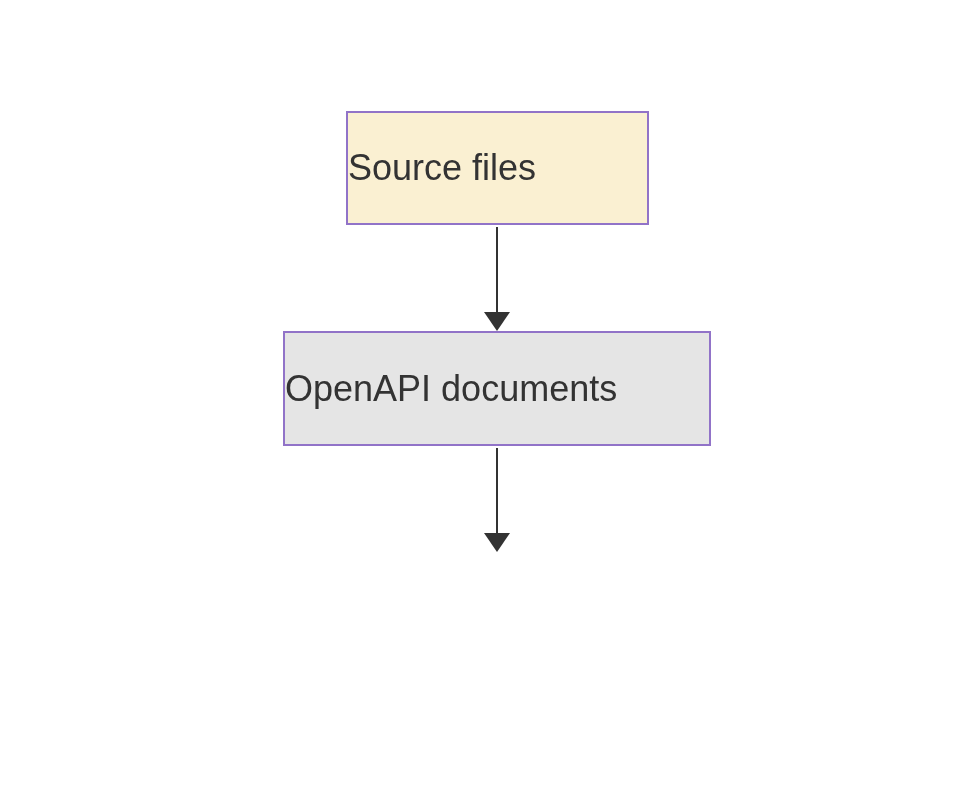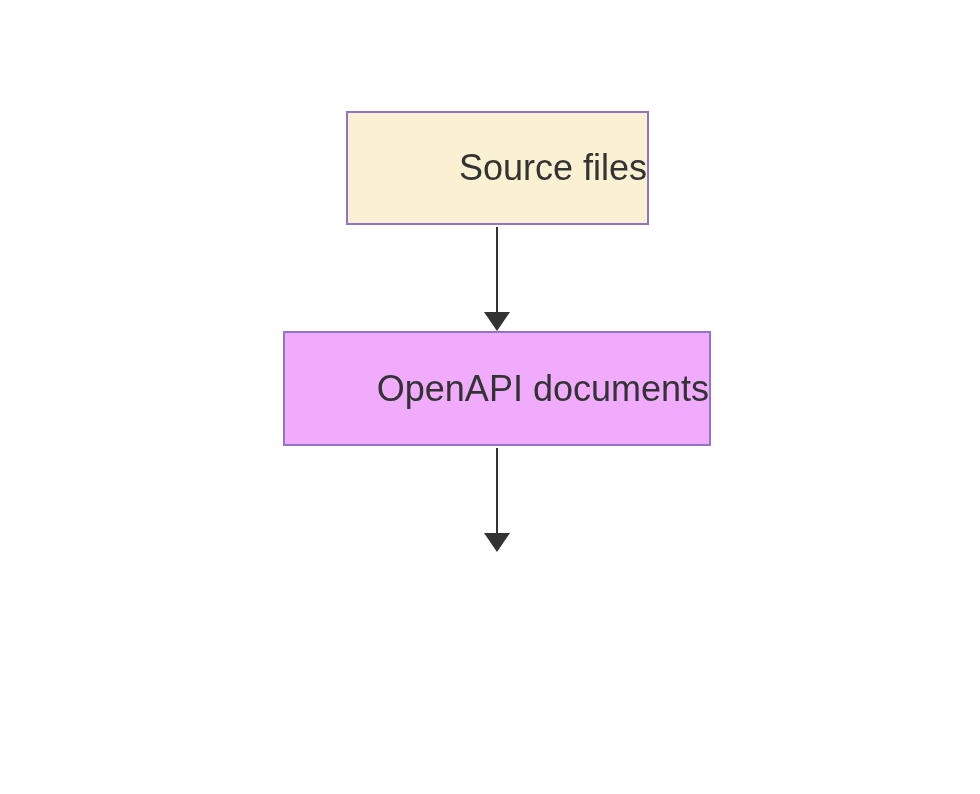--- a/index.html
+++ b/index.html
@@ -14,21 +14,21 @@
     background: #ffffff;
     overflow: hidden;
     font-family: "Liberation Sans", "DejaVu Sans", sans-serif;
   }
   .node {
     position: absolute;
     box-sizing: border-box;
     border: 2.5px solid #9173c8;
     display: flex;
     align-items: center;
-    justify-content: flex-end;
+    justify-content: flex-start;
     font-size: 36px;
     line-height: 1.1;
     color: #333333;
     white-space: nowrap;
   }
   .node-source    { left: 346px; top: 111px; width: 303px; height: 114px; }
   .node-openapi   { left: 283px; top: 331px; width: 428px; height: 115px; }
   .node-published { left: 240px; top: 552px; width: 511px; height: 114px; }
 
   .edge-line {
@@ -57,21 +57,21 @@
 
 <div class="canvas">
 
   <div class="node node-source" style="background-color: rgb(250, 240, 210); border-color: rgb(145, 115, 200); color: rgb(51, 51, 51);">
     <span class="label">Source files</span>
   </div>
 
   <div class="edge-line edge-line-1" style="background-color: rgb(51, 51, 51);"></div>
   <div class="edge-head edge-head-1" style="border-top-color: rgb(51, 51, 51);"></div>
 
-  <div class="node node-openapi" style="background-color: #f0abfc; border-color: rgb(145, 115, 200); color: rgb(51, 51, 51);">
+  <div class="node node-openapi" style="background-color: #e5e5e5; border-color: rgb(145, 115, 200); color: rgb(51, 51, 51);">
     <span class="label">OpenAPI documents</span>
   </div>
 
   <div class="edge-line edge-line-2" style="background-color: rgb(51, 51, 51);"></div>
   <div class="edge-head edge-head-2" style="border-top-color: rgb(51, 51, 51);"></div>
 
 
 </div>
 
 </body></html>

